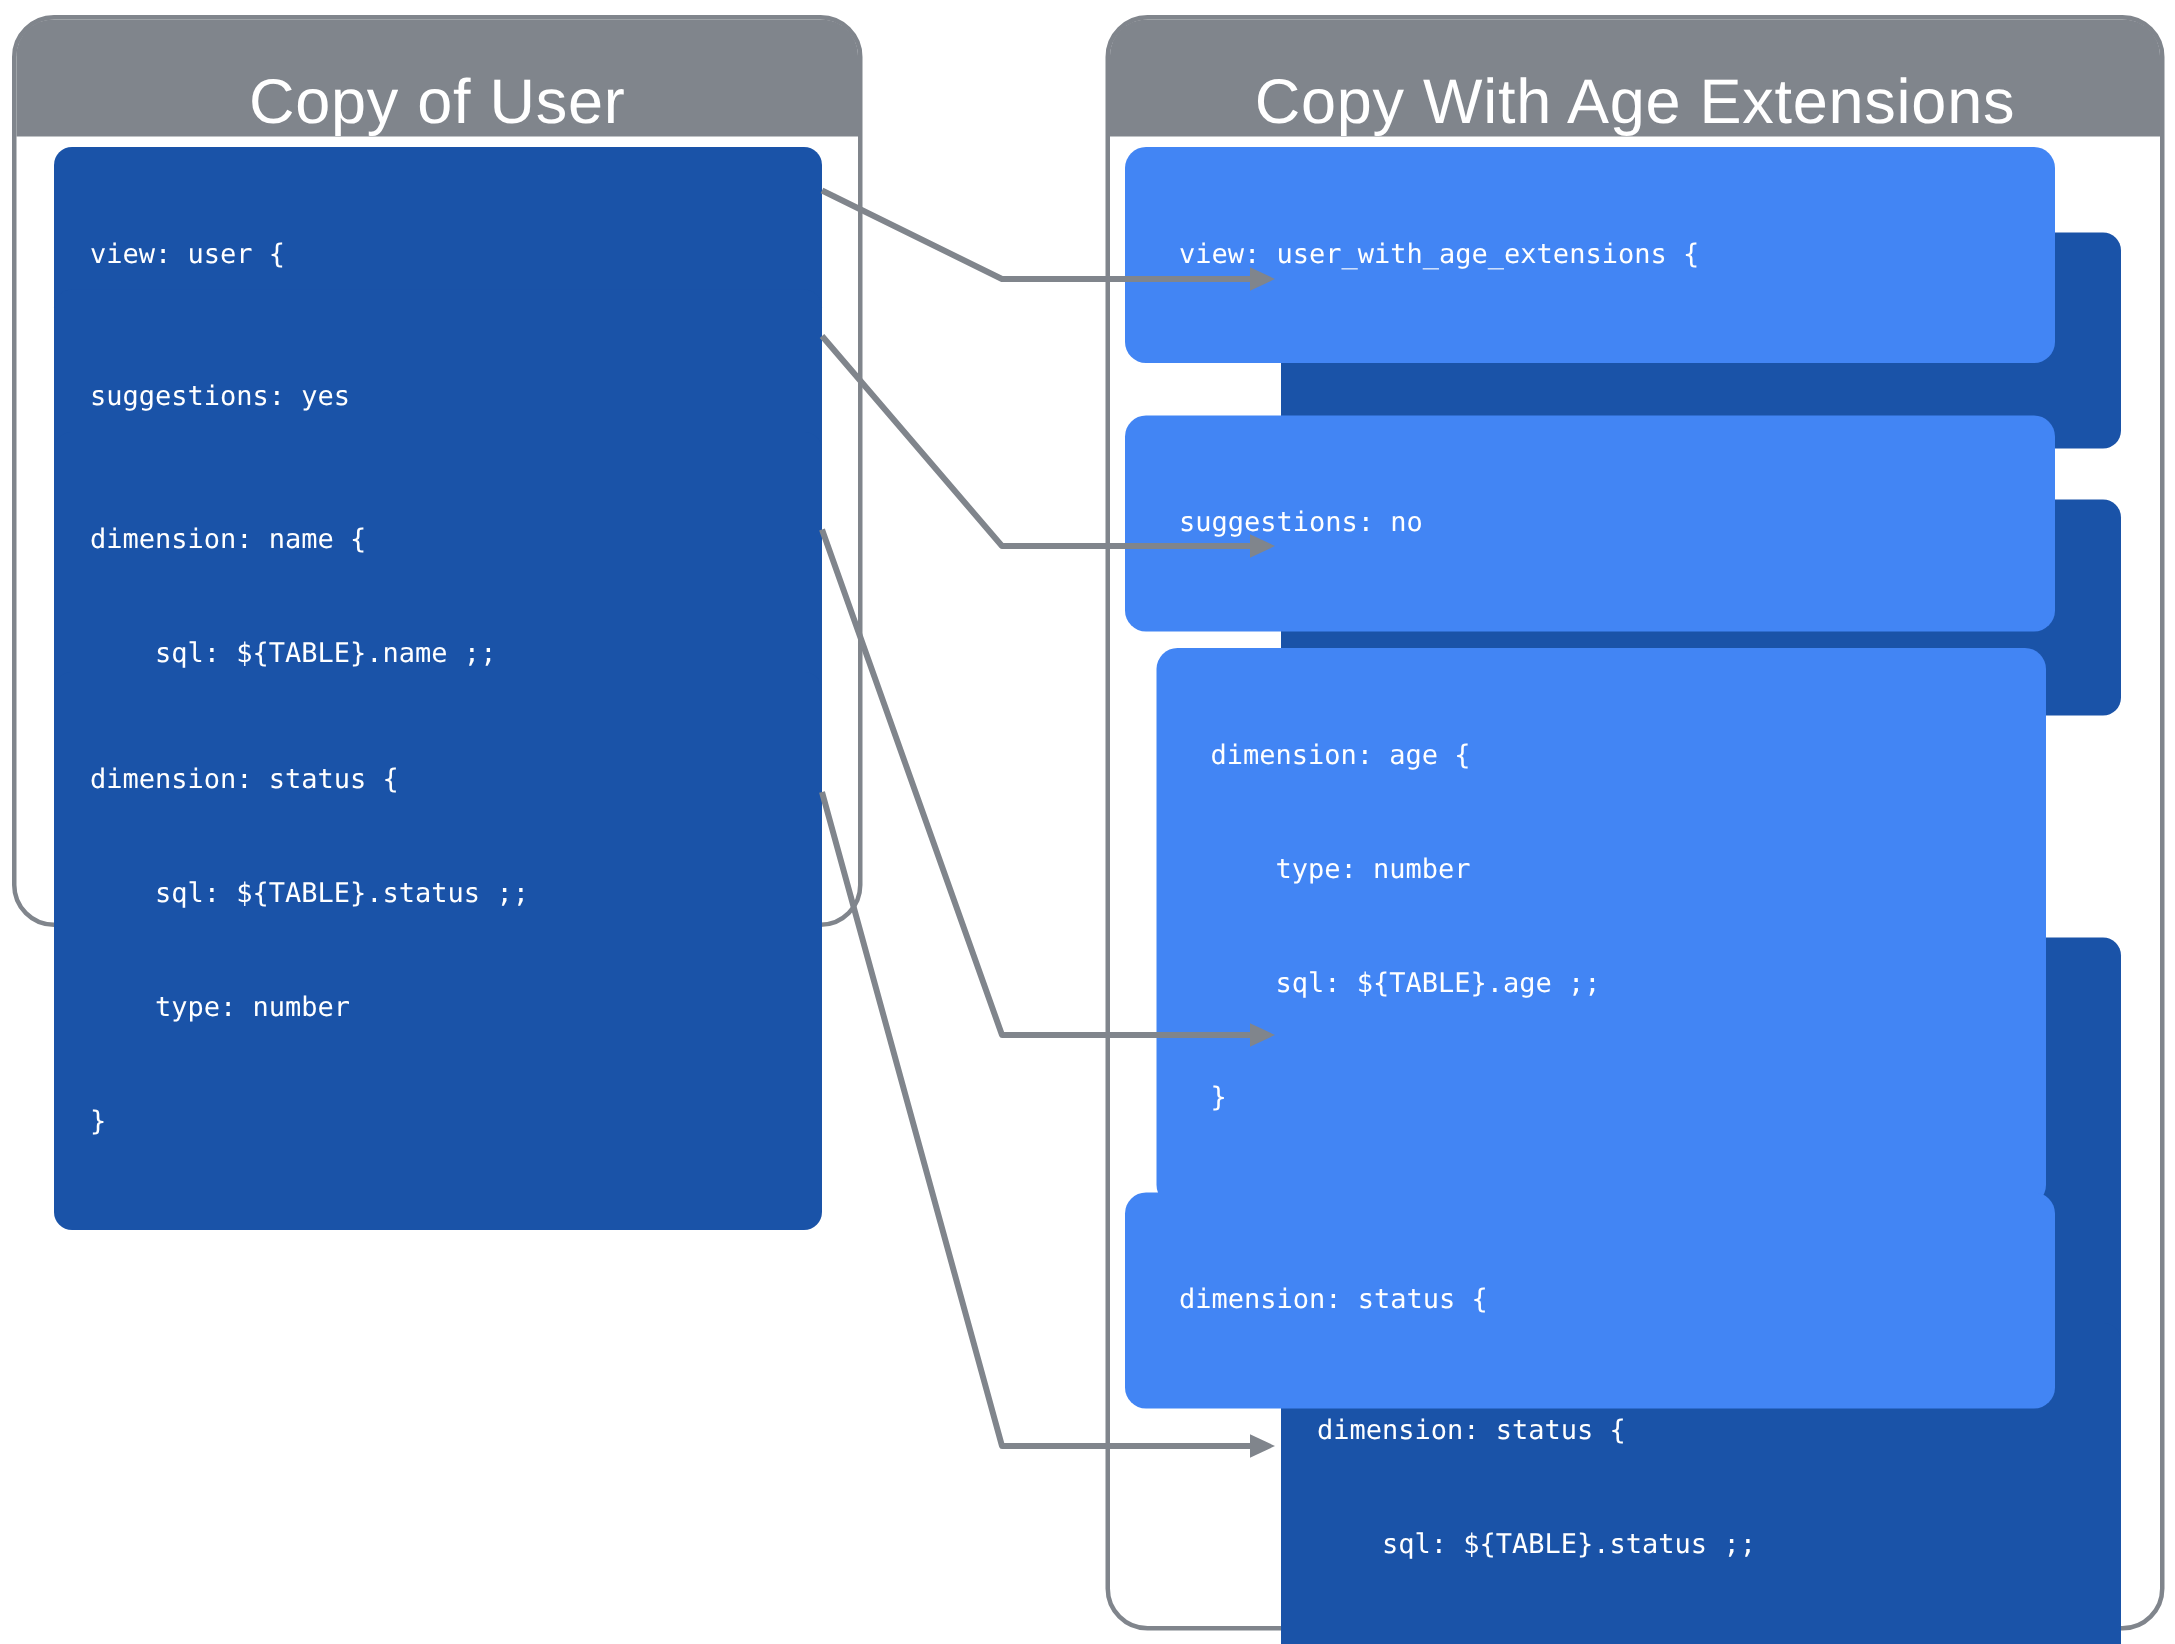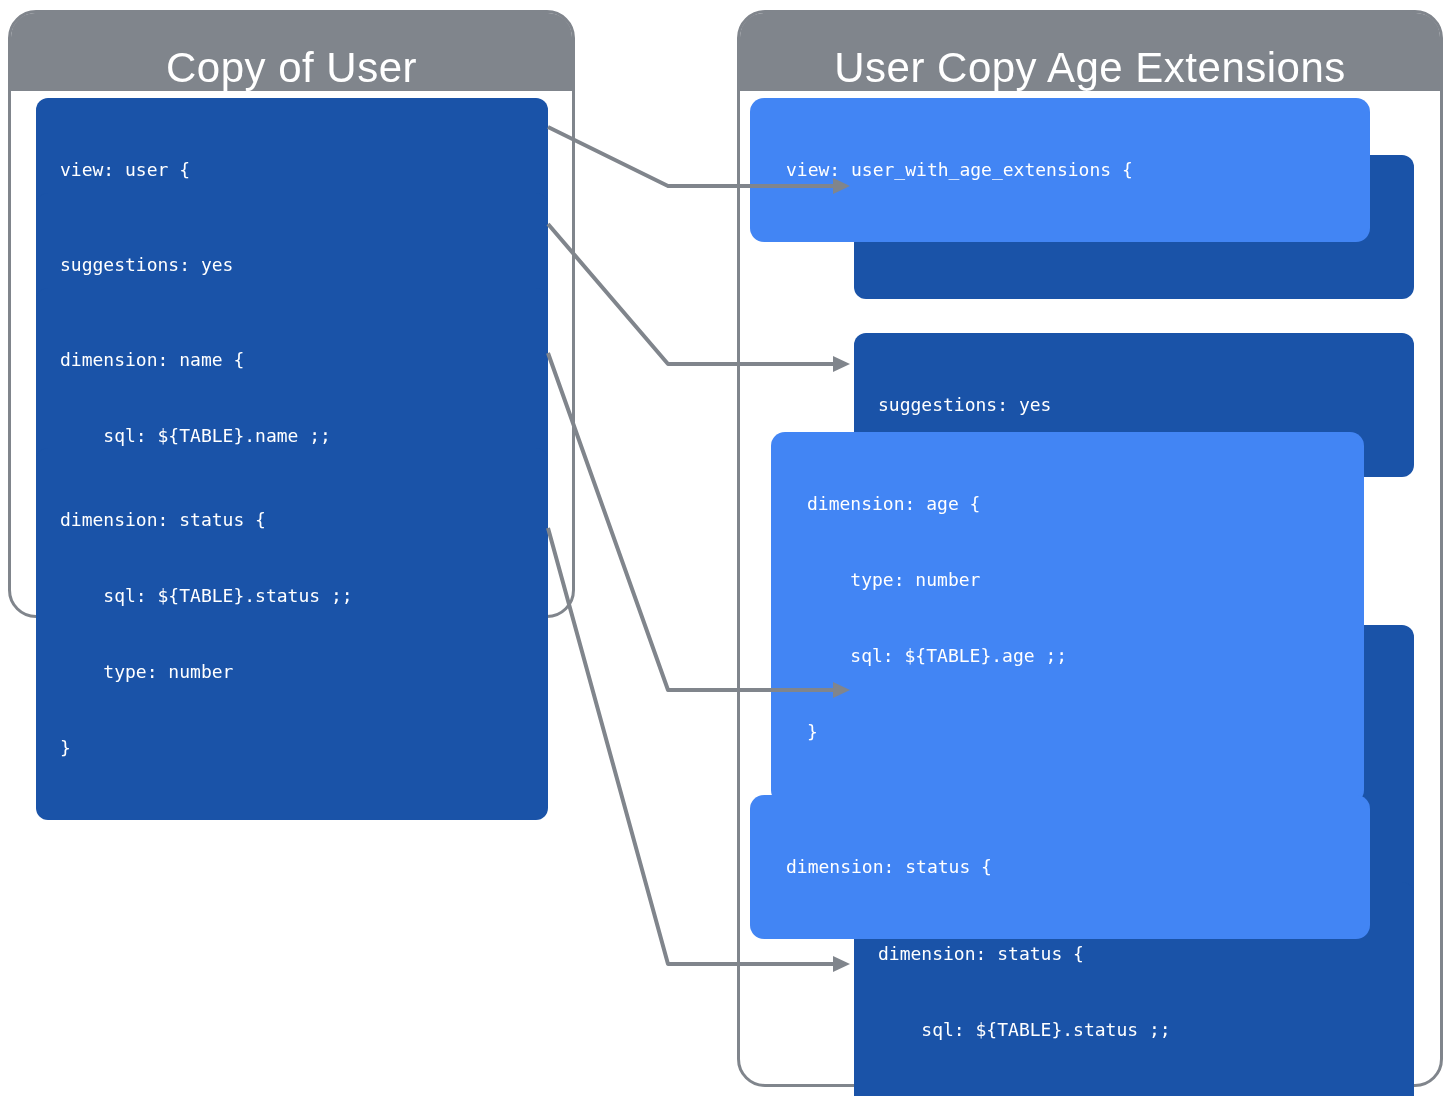--- a/index.html
+++ b/index.html
@@ -47,21 +47,21 @@
 <div id="canvas">
 
   <div class="panel" style="left:8px;top:10px;width:567px;height:608px;">
     <div class="panel-header">
       <span class="panel-title">Copy of User</span>
     </div>
   </div>
 
   <div class="panel" style="left:737px;top:10px;width:706px;height:1077px;">
     <div class="panel-header">
-      <span class="panel-title">User Copy Age Extensions</span>
+      <span class="panel-title">Copy With Age Extensions</span>
     </div>
   </div>
 
   <div class="code dark" style="left:36px;top:98px;width:512px;">
     <div class="ln">view: user {</div>
   </div>
 
   <div class="code dark" style="left:36px;top:193px;width:512px;">
     <div class="ln">suggestions: yes</div>
   </div>
@@ -81,20 +81,23 @@
 
   <div class="code dark" style="left:854px;top:155px;width:560px;">
     <div class="ln">view: user {</div>
   </div>
   <div class="code light" style="left:750px;top:98px;width:620px;">
     <div class="ln">view: user_with_age_extensions {</div>
   </div>
 
   <div class="code dark" style="left:854px;top:333px;width:560px;">
     <div class="ln">suggestions: yes</div>
+  </div>
+  <div class="code light" style="left:750px;top:277px;width:620px;">
+    <div class="ln">suggestions: no</div>
   </div>
 
   <div class="code light" style="left:750px;top:432px;width:593px;margin-left:21px;">
     <div class="ln">dimension: age {</div>
     <div class="ln">    type: number</div>
     <div class="ln">    sql: ${TABLE}.age ;;</div>
     <div class="ln">}</div>
   </div>
 
   <div class="code dark" style="left:854px;top:625px;width:560px;">

